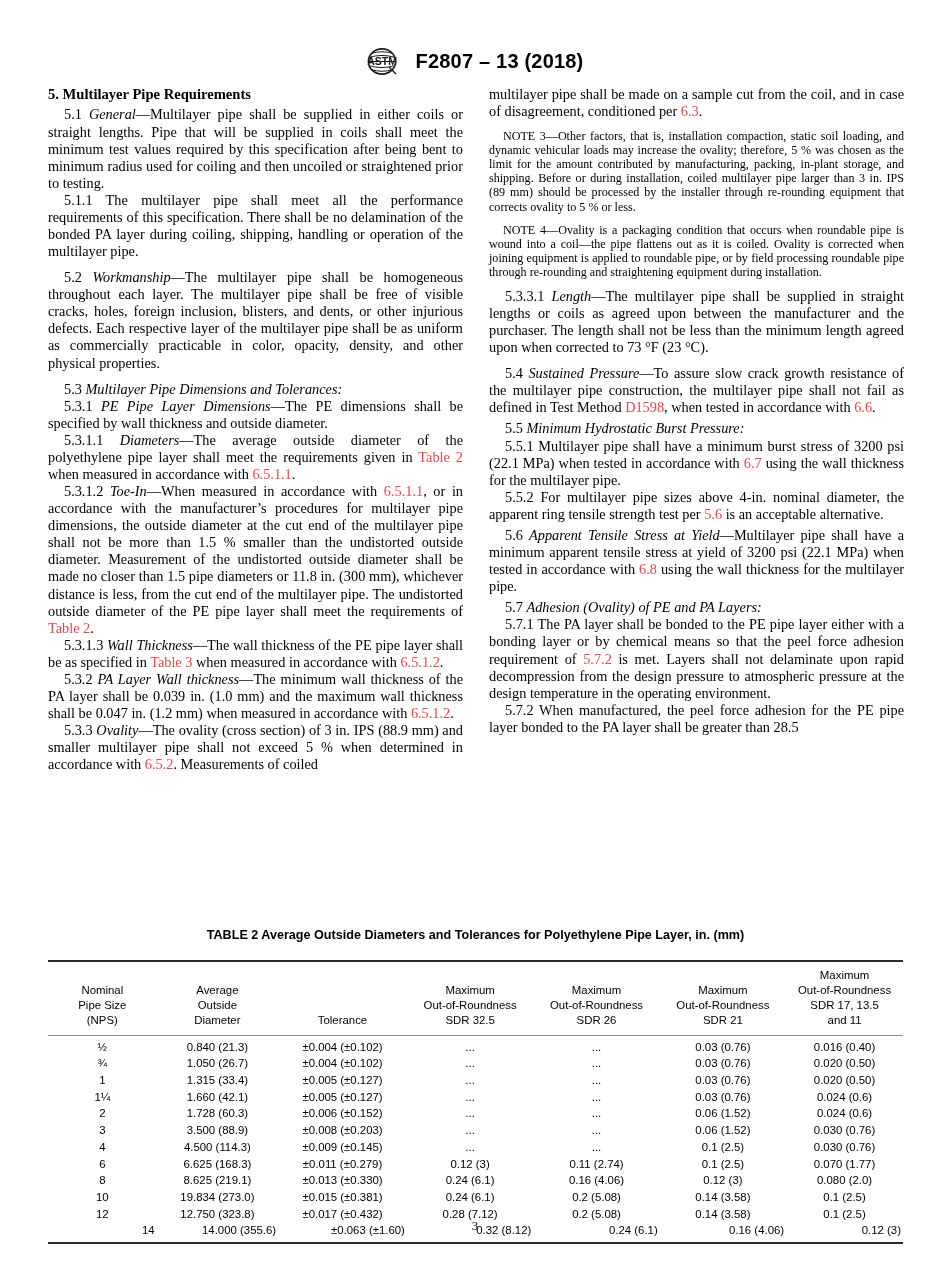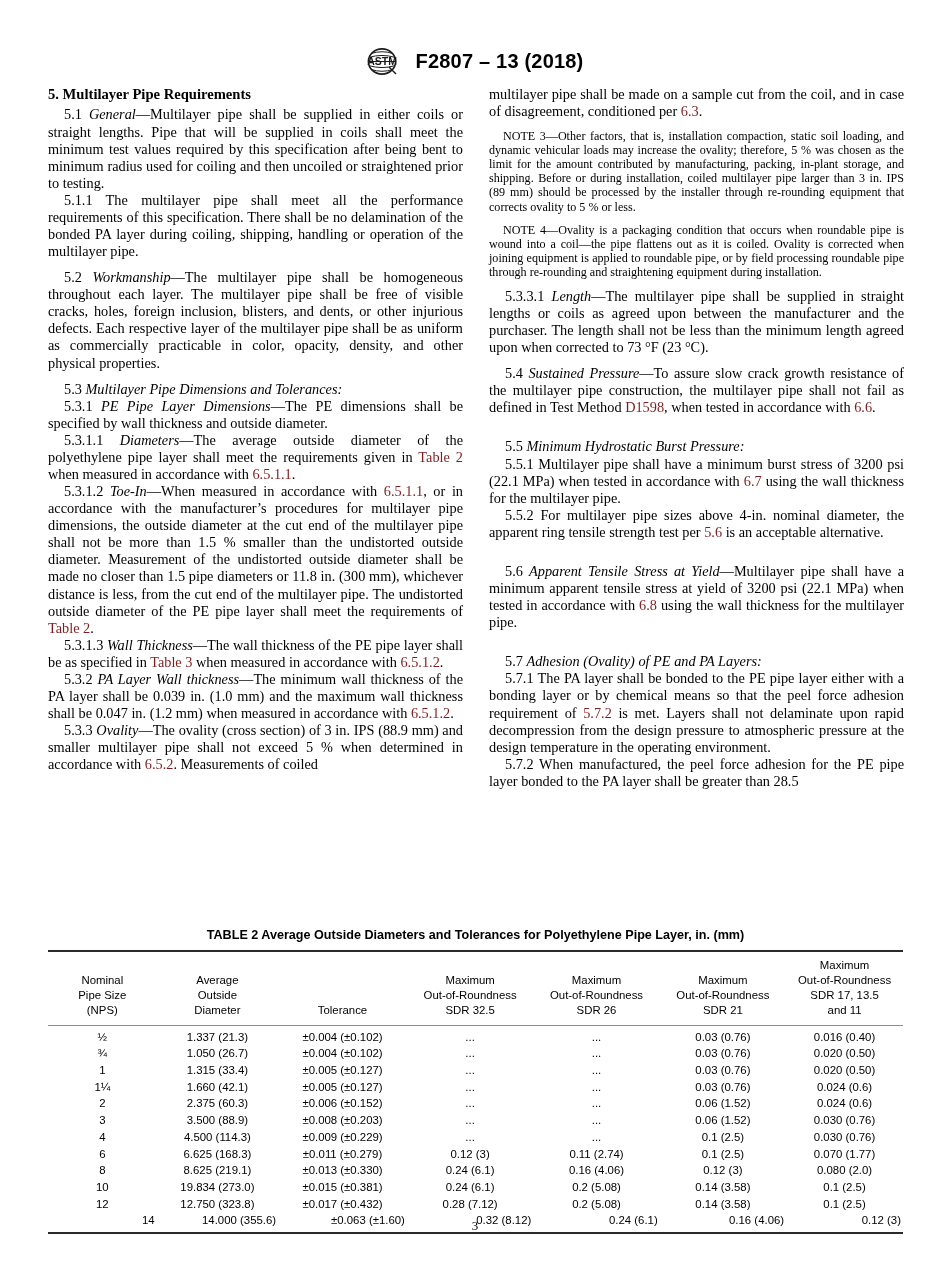--- a/index.html
+++ b/index.html
@@ -68,24 +68,24 @@
     margin: 0;
     text-indent: 16px;
   }
   p.sec-head {
     font-weight: bold;
     text-indent: 0;
     margin-bottom: 3px;
     font-size: 14.6px;
   }
   p.space-before { margin-top: 9px; }
-  p.space-before-sm { margin-top: 22px; }
+  p.space-before-sm { margin-top: 4px; }
 
   i, .ital { font-style: italic; }
-  .ref { color: #7f1d1d; }
+  .ref { color: #ef4444; }
 
   
   .note {
     font-size: 12.1px;
     line-height: 1.165;
     text-indent: 14px;
     text-align: justify;
     margin-top: 9px;
   }
   .note-label {
@@ -98,21 +98,21 @@
     position: absolute;
     left: 48px;
     top: 928px;
     width: 855px;
     font-family: "Liberation Sans", "DejaVu Sans", sans-serif;
   }
   .table-caption {
     text-align: center;
     font-weight: bold;
     font-size: 12.6px;
-    padding-bottom: 8px;
+    padding-bottom: 18px;
   }
   table.data {
     width: 855px;
     border-collapse: collapse;
     font-size: 11.4px;
   }
   table.data thead th {
     font-weight: normal;
     vertical-align: bottom;
     padding: 6px 2px 6px 2px;
@@ -324,21 +324,21 @@
             <span>Maximum</span><br>
             <span>Out-of-Roundness</span><br>
             <span>SDR 17, 13.5</span><br>
             <span>and 11</span>
           </th>
         </tr>
       </thead>
       <tbody>
           <tr>
             <td>½</td>
-            <td>1.337 (21.3)</td>
+            <td>0.840 (21.3)</td>
             <td>±0.004 (±0.102)</td>
             <td>...</td>
             <td>...</td>
             <td>0.03 (0.76)</td>
             <td>0.016 (0.40)</td>
           </tr>
           <tr>
             <td>¾</td>
             <td>1.050 (26.7)</td>
             <td>±0.004 (±0.102)</td>
@@ -360,40 +360,40 @@
             <td>1¼</td>
             <td>1.660 (42.1)</td>
             <td>±0.005 (±0.127)</td>
             <td>...</td>
             <td>...</td>
             <td>0.03 (0.76)</td>
             <td>0.024 (0.6)</td>
           </tr>
           <tr>
             <td>2</td>
-            <td>2.375 (60.3)</td>
+            <td>1.728 (60.3)</td>
             <td>±0.006 (±0.152)</td>
             <td>...</td>
             <td>...</td>
             <td>0.06 (1.52)</td>
             <td>0.024 (0.6)</td>
           </tr>
           <tr>
             <td>3</td>
             <td>3.500 (88.9)</td>
             <td>±0.008 (±0.203)</td>
             <td>...</td>
             <td>...</td>
             <td>0.06 (1.52)</td>
             <td>0.030 (0.76)</td>
           </tr>
           <tr>
             <td>4</td>
             <td>4.500 (114.3)</td>
-            <td>±0.009 (±0.229)</td>
+            <td>±0.009 (±0.145)</td>
             <td>...</td>
             <td>...</td>
             <td>0.1 (2.5)</td>
             <td>0.030 (0.76)</td>
           </tr>
           <tr>
             <td>6</td>
             <td>6.625 (168.3)</td>
             <td>±0.011 (±0.279)</td>
             <td>0.12 (3)</td>

